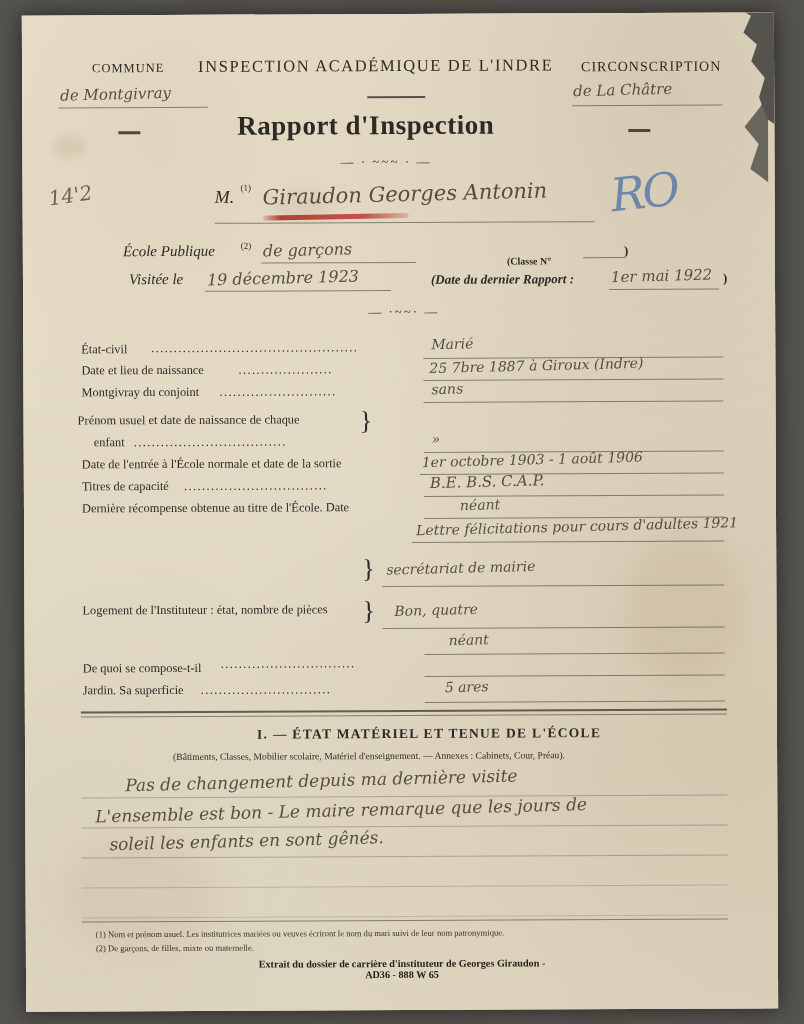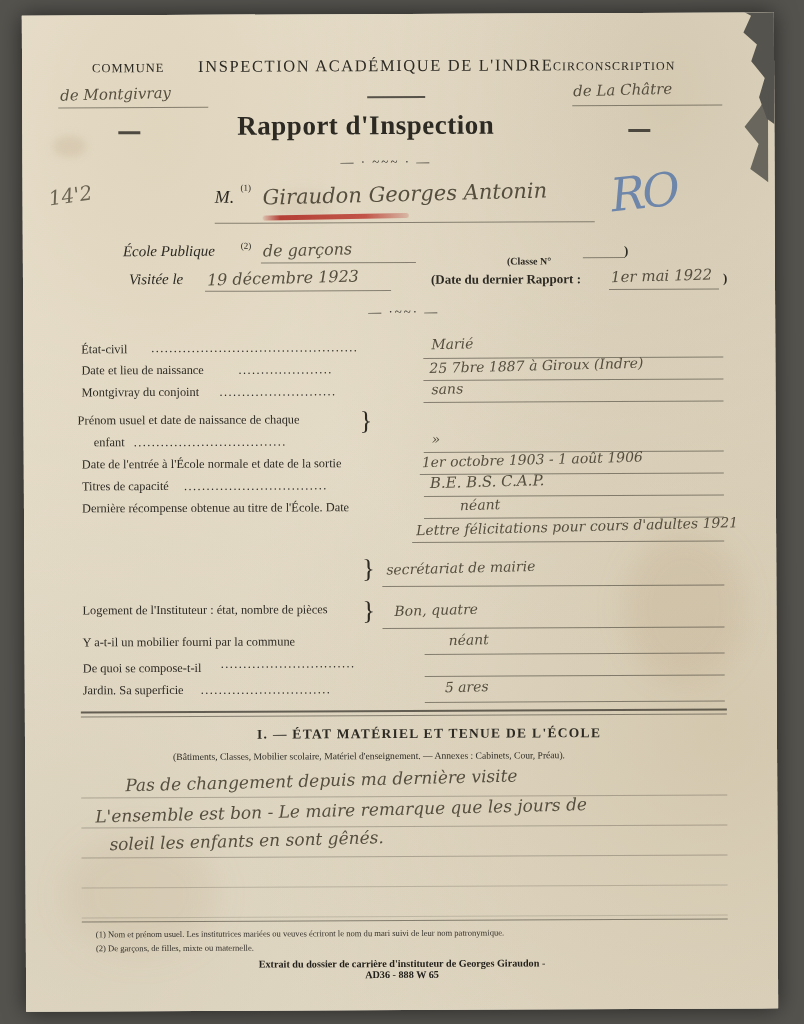--- a/index.html
+++ b/index.html
@@ -181,21 +181,21 @@
     <div id="tear2"></div>
 
     <div class="p sc" id="commune-label" style="left:70px;top:46px;font-size:12.5px;letter-spacing:1px;">COMMUNE</div>
     <div class="h" style="left:38px;top:70px;font-size:15px;">de Montgivray</div>
     <div class="rule" style="left:36px;top:92px;width:150px;"></div>
     <div class="vdash" style="left:96px;top:116px;"></div>
 
     <div class="p sc" id="mainhead" style="left:176px;top:42px;">INSPECTION ACADÉMIQUE DE L'INDRE</div>
     <div class="shortdash" style="left:345px;top:82px;"></div>
 
-    <div class="p sc" style="left:531px;top:46px;font-size:12px;letter-spacing:1px;">CIRCONSCRIPTION</div>
+    <div class="p sc" style="left:559px;top:46px;font-size:14px;letter-spacing:1px;">CIRCONSCRIPTION</div>
     <div class="h" style="left:551px;top:68px;font-size:15px;">de La Châtre</div>
     <div class="rule" style="left:550px;top:92px;width:150px;"></div>
     <div class="vdash" style="left:606px;top:116px;"></div>
 
     <div class="p" id="title" style="left:215px;top:96px;">Rapport d'Inspection</div>
     <div class="curl" style="left:318px;top:140px;">— · ~~~ · —</div>
 
     <div id="leftmark" style="left:26px;top:168px;">14'2</div>
     <div id="bluemark" style="left:588px;top:152px;">RO</div>
 
@@ -209,21 +209,21 @@
     <div class="p" style="left:218px;top:226px;font-size:9px;">(2)</div>
     <div class="h" style="left:240px;top:226px;font-size:16px;">de garçons</div>
     <div class="rule" style="left:238px;top:248px;width:155px;"></div>
     <div class="p" style="left:484px;top:242px;font-size:10px;font-weight:700;">(Classe N°</div>
     <div class="rule" style="left:560px;top:244px;width:42px;"></div>
     <div class="p" style="left:601px;top:230px;font-size:13px;font-weight:700;">)</div>
 
     <div class="p" style="left:106px;top:256px;font-size:15px;font-style:italic;">Visitée le</div>
     <div class="h" style="left:184px;top:254px;font-size:16px;">19 décembre 1923</div>
     <div class="rule" style="left:182px;top:276px;width:186px;"></div>
-    <div class="p" style="left:408px;top:258px;font-size:13px;font-weight:700;">(Date du dernier Rapport :</div>
+    <div class="p" style="left:408px;top:258px;font-size:13px;font-weight:700;font-style:italic;">(Date du dernier Rapport :</div>
     <div class="h" style="left:588px;top:254px;font-size:15px;">1er mai 1922</div>
     <div class="p" style="left:700px;top:258px;font-size:13px;font-weight:700;">)</div>
     <div class="rule" style="left:586px;top:276px;width:110px;"></div>
 
     <div class="curl" style="left:345px;top:290px;">— ·~~· —</div>
 
     <div class="p lbl" style="left:58px;top:327px;">État-civil</div>
     <div class="p lbl dots" style="left:128px;top:326px;">..............................................</div>
     <div class="h" style="left:408px;top:322px;font-size:14px;">Marié</div>
     <div class="rule" style="left:400px;top:344px;width:300px;"></div>
@@ -263,21 +263,20 @@
 
     <div class="brace" style="left:338px;top:542px;">}</div>
     <div class="h" style="left:362px;top:546px;font-size:14px;">secrétariat de mairie</div>
     <div class="rule" style="left:358px;top:572px;width:342px;"></div>
 
     <div class="p lbl" style="left:58px;top:588px;">Logement de l'Instituteur : état, nombre de pièces</div>
     <div class="brace" style="left:338px;top:584px;">}</div>
     <div class="h" style="left:370px;top:588px;font-size:14px;">Bon,  quatre</div>
     <div class="rule" style="left:358px;top:614px;width:342px;"></div>
 
-    <div class="p lbl" style="left:58px;top:620px;">Y a-t-il un mobilier fourni par la commune</div>
     <div class="h" style="left:424px;top:618px;font-size:14px;">néant</div>
     <div class="rule" style="left:400px;top:640px;width:300px;"></div>
 
     <div class="p lbl" style="left:58px;top:646px;">De quoi se compose-t-il</div>
     <div class="p lbl dots" style="left:196px;top:642px;">..............................</div>
     <div class="h" style="left:410px;top:640px;font-size:14px;"></div>
     <div class="rule" style="left:400px;top:662px;width:300px;"></div>
 
     <div class="p lbl" style="left:58px;top:668px;">Jardin. Sa superficie</div>
     <div class="p lbl dots" style="left:176px;top:668px;">.............................</div>

